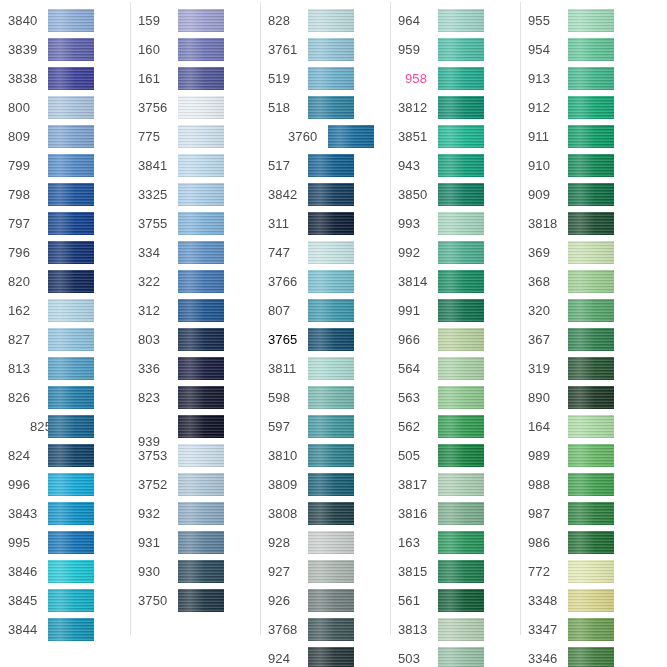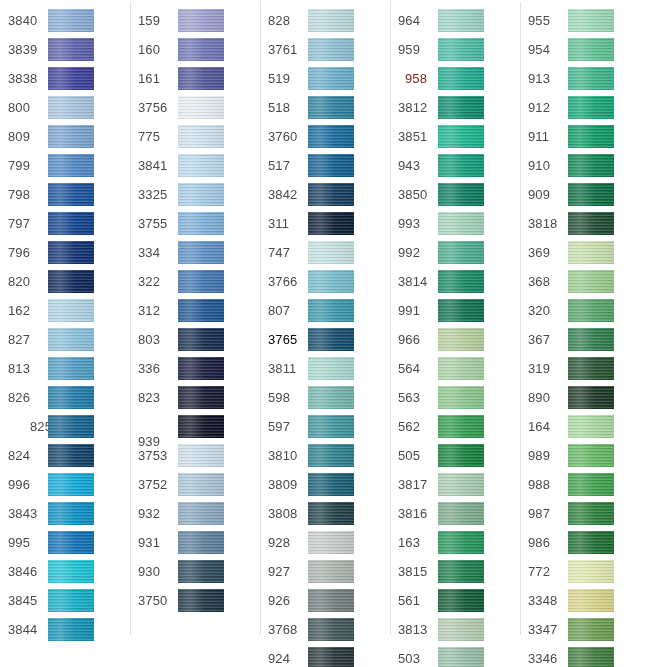--- a/index.html
+++ b/index.html
@@ -391,21 +391,21 @@
             <div class="swatch" style="background-color: rgb(106, 174, 203);"></div>
           </div>
         </div>
         <div class="floss-row">
           <div class="floss-code" style="color: rgb(74, 74, 74);">518</div>
           <div class="swatch-wrap">
             <div class="swatch" style="background-color: rgb(44, 127, 158);"></div>
           </div>
         </div>
         <div class="floss-row">
-          <div class="floss-code" style="color: rgb(74, 74, 74);">3760</div>
+          <div class="floss-code" style="color: rgb(74, 74, 74); margin-left: 20px;">3760</div>
           <div class="swatch-wrap">
             <div class="swatch" style="background-color: rgb(19, 105, 155);"></div>
           </div>
         </div>
         <div class="floss-row">
           <div class="floss-code" style="color: rgb(74, 74, 74);">517</div>
           <div class="swatch-wrap">
             <div class="swatch" style="background-color: rgb(15, 92, 142);"></div>
           </div>
         </div>
@@ -520,21 +520,21 @@
             <div class="swatch" style="background-color: rgb(158, 211, 199);"></div>
           </div>
         </div>
         <div class="floss-row">
           <div class="floss-code" style="color: rgb(74, 74, 74);">959</div>
           <div class="swatch-wrap">
             <div class="swatch" style="background-color: rgb(75, 187, 164);"></div>
           </div>
         </div>
         <div class="floss-row">
-          <div class="floss-code" style="color: #7f1d1d; padding-left: 15px;">958</div>
+          <div class="floss-code" style="color: #ec4899; padding-left: 15px;">958</div>
           <div class="swatch-wrap">
             <div class="swatch" style="background-color: rgb(30, 170, 142);"></div>
           </div>
         </div>
         <div class="floss-row">
           <div class="floss-code" style="color: rgb(74, 74, 74);">3812</div>
           <div class="swatch-wrap">
             <div class="swatch" style="background-color: rgb(10, 138, 108);"></div>
           </div>
         </div>

